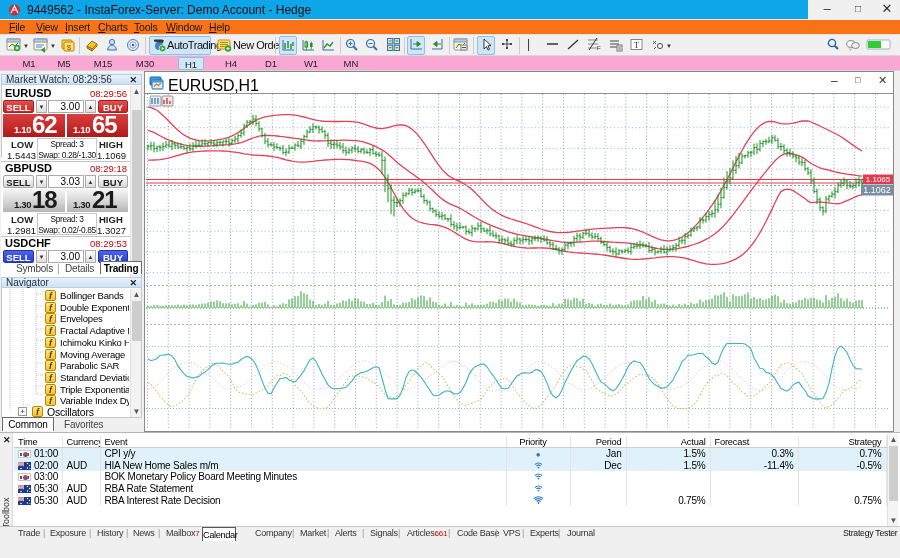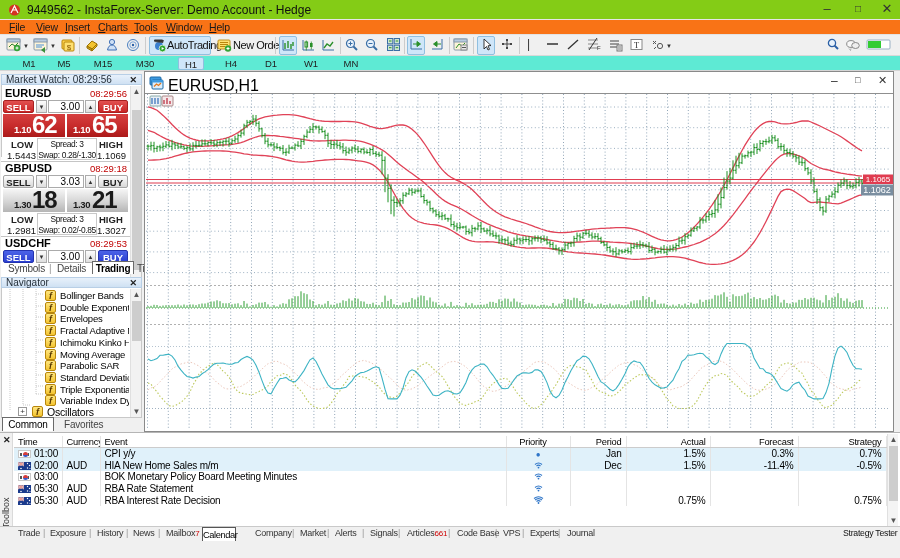--- a/index.html
+++ b/index.html
@@ -1,32 +1,32 @@
 <!DOCTYPE html>
 <html><head><meta charset="utf-8"><title>MT5</title><style>
 *{margin:0;padding:0;box-sizing:border-box}
 html,body{width:900px;height:558px;overflow:hidden;font-family:"Liberation Sans",sans-serif;font-size:11px;color:#000;background:#f0f0f0}
 #app{position:relative;width:900px;height:558px;background:#f0f0f0}
 .abs{position:absolute}
 
-#titlebar{position:absolute;left:0;top:0;width:900px;height:20px;background:#84cc16;border-bottom:1px solid #e5e5e5}
+#titlebar{position:absolute;left:0;top:0;width:808px;height:20px;background:#0ea5e9;border-bottom:1px solid #e5e5e5}
 #titlebar .ttl{position:absolute;left:27px;top:3px;font-size:12px;color:#111}
 .winbtn{position:absolute;top:0;width:30px;height:19px;text-align:center;color:#333;font-size:13px;line-height:18px}
 
 #menubar{position:absolute;left:0;top:20px;width:900px;height:14px;background:#f97316}
 #menubar span{position:absolute;top:1px;font-size:10.5px;color:#1a1a1a;letter-spacing:-0.2px}
 #menubar u{text-decoration:underline}
 
 #toolbar{position:absolute;left:0;top:34px;width:900px;height:22px;background:#f0f0f0;border-top:1px solid #e3e3e3;border-bottom:1px solid #d9d9d9}
 .tbtn{position:absolute;top:1px;height:19px;display:flex;align-items:center;justify-content:center}
 .hl{background:#cfe6f9;border:1px solid #90bfe0;border-radius:2px}
 .tsep{position:absolute;top:2px;width:1px;height:17px;background:#cccccc}
 .tbtxt{font-size:11px;color:#111;letter-spacing:-0.45px}
 
-#tfbar{position:absolute;left:0;top:56px;width:900px;height:15px;background:#5eead4;border-bottom:1px solid #d5d5d5}
+#tfbar{position:absolute;left:0;top:56px;width:900px;height:15px;background:#f9a8d4;border-bottom:1px solid #d5d5d5}
 #tfbar span{position:absolute;top:1px;height:13px;line-height:13px;font-size:9.5px;color:#222;text-align:center}
 #tfbar .sel{background:#cfe6f9;border:1px solid #90bfe0;border-radius:2px}
 
 #left{position:absolute;left:0;top:71px;width:143px;height:361px;background:#f0f0f0}
 .phead{position:absolute;left:1px;width:141px;height:11px;background:linear-gradient(#e8f1fb,#cfe1f3);border:1px solid #b8cfe6;font-size:10px;color:#25303a;padding-left:4px;line-height:10px}
 .phead .x{position:absolute;right:4px;top:0;color:#222;font-weight:bold;font-size:9px}
 .scrl{position:absolute;width:11px;background:#f2f2f2;border-left:1px solid #e0e0e0}
 .scrl .up,.scrl .dn{position:absolute;left:0;width:11px;height:11px;color:#555;font-size:8px;text-align:center;line-height:11px}
 .scrl .th{position:absolute;left:1px;width:9px;background:#cdcdcd}
 
@@ -348,21 +348,21 @@
           <span class="qtime">08:29:53</span>
         </div>
         <div class="btnrow" style="top:164px">
           <span class="bb bblue" style="left:0;width:31px">SELL</span>
           <span class="spinbtn" style="left:33px;width:11px">▼</span>
           <span class="spinbox" style="left:45px;width:36px">3.00</span>
           <span class="spinbtn" style="left:82px;width:11px">▲</span>
           <span class="bb bblue" style="left:95px;width:30px">BUY</span>
         </div>
       </div>
-      <div class="tabstrip" style="left:0;top:190px;width:143px;height:14px">
+      <div class="tabstrip" style="left:8px;top:190px;width:143px;height:14px">
         <span class="t" style="left:8px">Symbols</span>
         <span class="t" style="left:49px;color:#999">|</span>
         <span class="t" style="left:57px">Details</span>
         <span class="t act" style="left:92px;width:42px;top:0px;height:13px;line-height:13px;font-weight:bold">Trading</span>
         <span class="t" style="left:137px">Tick</span>
       </div>
 <div class="phead" style="top:206px">Navigator<span class="x">✕</span></div>
       <div class="abs" style="left:1px;top:217px;width:141px;height:130px;background:#fff;border:1px solid #c8c8c8;border-top:none"></div>
       <div class="scrl" style="left:130px;top:218px;height:128px">
         <div class="up" style="top:0">▲</div>
@@ -466,21 +466,21 @@
           <col style="width:88px">
         </colgroup>
         <tbody>
           <tr>
             <th>Time</th>
             <th>Currency</th>
             <th>Event</th>
             <th style="text-align:center;padding-right:14px">Priority</th>
             <th style="text-align:right">Period</th>
             <th style="text-align:right">Actual</th>
-            <th style="text-align:right">Forecast</th>
+            <th style="">Forecast</th>
             <th style="text-align:right">Strategy</th>
           </tr>
           <tr class="rblue">
             <td><span class="flag" style="background:#fff;border:1px solid #c8c8c8"><span class="abs" style="left:3.5px;top:0.5px;width:5.5px;height:5.5px;border-radius:50%;background:linear-gradient(180deg,#d43c3c 50%,#3657c8 50%)"></span><span class="abs" style="left:1px;top:2px;width:1.5px;height:3px;background:#555"></span><span class="abs" style="right:1px;top:2px;width:1.5px;height:3px;background:#555"></span></span>01:00</td>
             <td></td>
             <td>CPI y/y</td>
             <td class="prio"><span style="font-size:8px">●</span></td>
             <td class="num">Jan</td>
             <td class="num">1.5%</td>
             <td class="num">0.3%</td>

